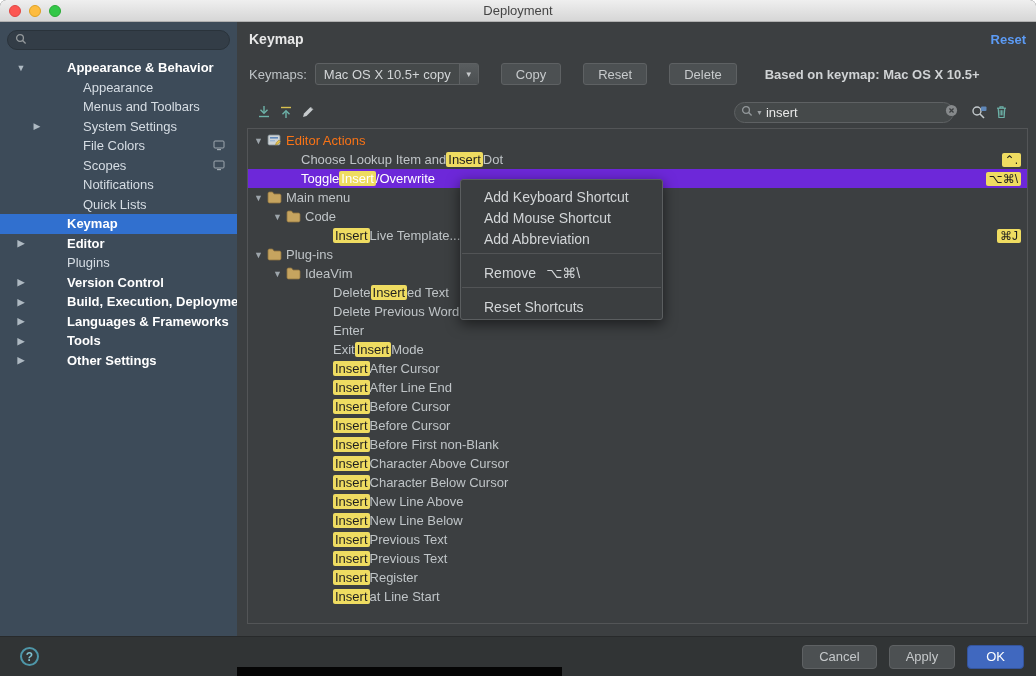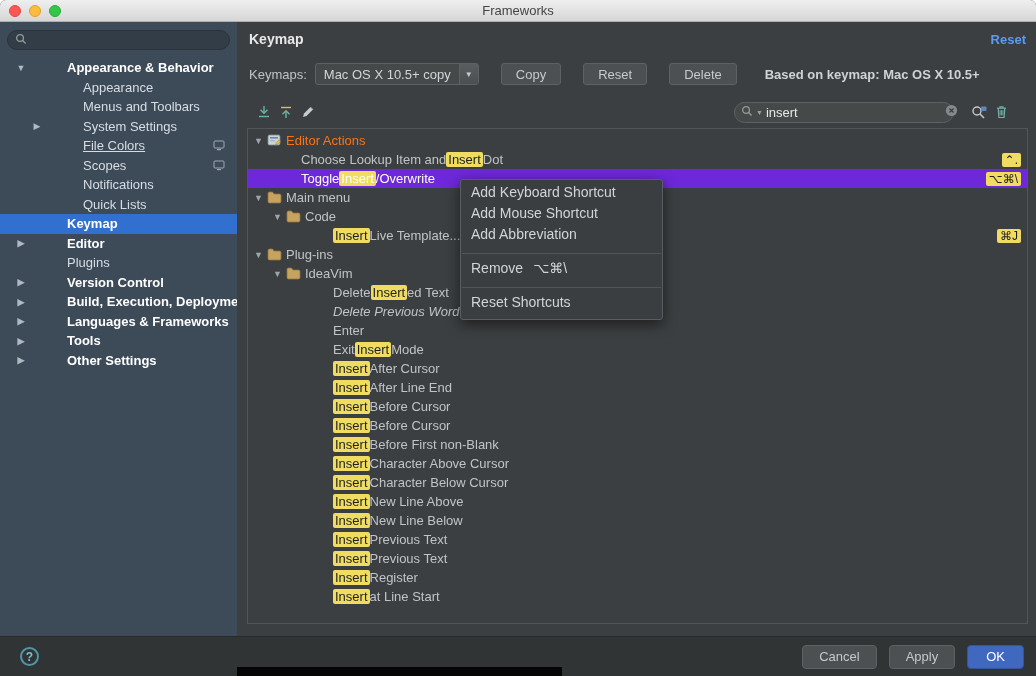--- a/index.html
+++ b/index.html
@@ -57,21 +57,21 @@
   .trow.sel .pt{color:#ffffff;}
   .garrow{width:13px;font-size:9px;color:#9da5ab;flex:none;}
   .ticon{width:15px;height:13px;margin-right:4px;flex:none;display:flex;align-items:center;}
   .blue-label .pt{color:#f97316;}
   .hl{background:#efdc61;color:#1f1f1f;border-radius:2px;padding:0 2px;}
   .tsp{flex:1;}
   .sc-badge{background:#efdc61;color:#1f1f1f;border-radius:2px;padding:0 3px;font-size:12px;height:14px;line-height:14px;flex:none;margin-right:2px;}
 
   
   .ctx-menu{position:absolute;left:460px;top:179px;width:203px;background:#3b3e40;border:1px solid #5b5e60;border-radius:3px;box-shadow:0 4px 14px rgba(0,0,0,.55);z-index:20;padding:4px 0;}
-  .ctx-item{height:21px;display:flex;align-items:flex-start;padding:0 10px;color:#d2d5d7;font-size:14px;}
+  .ctx-item{height:21px;display:flex;align-items:flex-end;padding:0 23px;color:#d2d5d7;font-size:14px;}
   .ctx-item .sc{margin-left:10px;color:#d2d5d7;}
   .ctx-sep{height:1px;background:#525456;margin:6px 1px;}
 
   
   .footer{position:absolute;left:0;right:0;bottom:0;height:40px;background:#313435;border-top:1px solid #282a2b;display:flex;align-items:center;padding:0 12px;}
   .help-circle{width:19px;height:19px;border-radius:50%;border:2px solid #4e96a8;color:#7fc0cf;font-size:12px;font-weight:bold;display:flex;align-items:center;justify-content:center;margin-left:8px;}
   .f-spacer{flex:1;}
   .f-btn{height:24px;padding:0 16px;margin-left:12px;background:#4c5052;border:1px solid #5e6163;border-radius:4px;color:#c5c8ca;font-size:13px;display:flex;align-items:center;}
   .f-btn.primary{background:#4068bf;border-color:#34549c;color:#fff;padding:0 18px;}
 
@@ -81,21 +81,21 @@
 <body>
 
 <div class="window">
 
   <div class="titlebar">
     <div class="lights">
       <div class="light red"></div>
       <div class="light yellow"></div>
       <div class="light green"></div>
     </div>
-    <div class="wtitle">Frameworks</div>
+    <div class="wtitle">Deployment</div>
   </div>
 
   <div class="sidebar">
     <div class="sb-search">
       <span id="sb-mag"><svg width="12" height="12" viewBox="0 0 12 12">
             <circle cx="5" cy="5" r="3.4" fill="none" stroke="#93989b" stroke-width="1.3"></circle>
             <path d="M7.6 7.6l3 3" stroke="#93989b" stroke-width="1.4"></path>
           </svg></span>
       <input value="" style="">
     </div>
@@ -109,21 +109,21 @@
           <span class="lbl">Appearance</span>
         </div>
         <div class="sb-item" style="padding-left: 30px;">
           <span class="arrow"></span>
           <span class="lbl">Menus and Toolbars</span>
         </div>
         <div class="sb-item" style="padding-left: 30px;">
           <span class="arrow">▶</span>
           <span class="lbl">System Settings</span>
         </div>
-        <div class="sb-item" style="padding-left: 30px; text-decoration: underline;">
+        <div class="sb-item" style="padding-left: 30px;">
           <span class="arrow"></span>
           <span class="lbl">File Colors</span>
           <span class="sb-badge">
             <svg width="12" height="11" viewBox="0 0 12 11">
               <rect x="1" y="1" width="10" height="7" rx="1" fill="none" stroke="#9fa8b0"></rect>
               <rect x="4" y="9" width="4" height="1.2" fill="#9fa8b0"></rect>
             </svg>
           </span>
         </div>
         <div class="sb-item" style="padding-left: 30px;">
@@ -323,21 +323,21 @@
           </span>
           <span class="pt">IdeaVim</span>
           <span class="tsp"></span>
         </div>
         <div class="trow" style="padding-left: 85px;">
           <span class="pt">Delete </span>
           <span class="pt hl">Insert</span>
           <span class="pt">ed Text</span>
           <span class="tsp"></span>
         </div>
-        <div class="trow" style="padding-left: 85px; font-style: italic;">
+        <div class="trow" style="padding-left: 85px;">
           <span class="pt">Delete Previous Word</span>
           <span class="tsp"></span>
         </div>
         <div class="trow" style="padding-left: 85px;">
           <span class="pt">Enter</span>
           <span class="tsp"></span>
         </div>
         <div class="trow" style="padding-left: 85px;">
           <span class="pt">Exit </span>
           <span class="pt hl">Insert</span>

